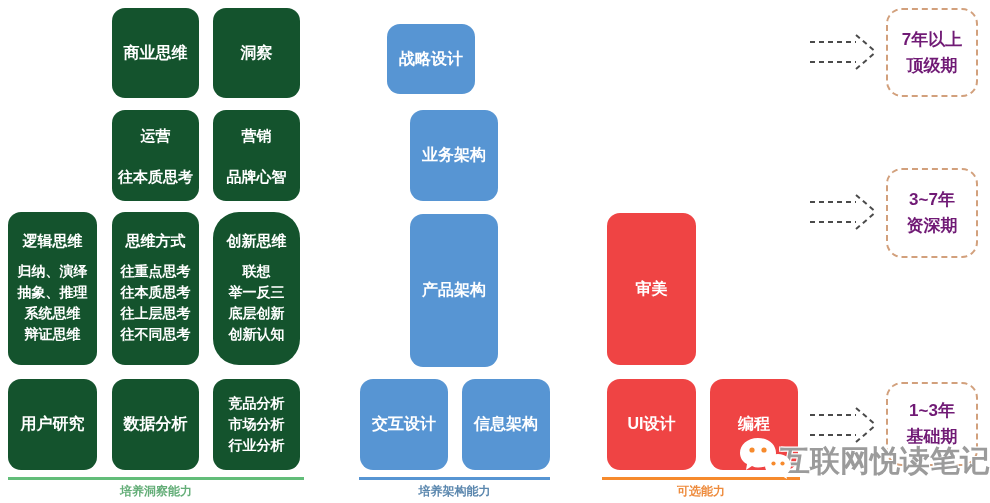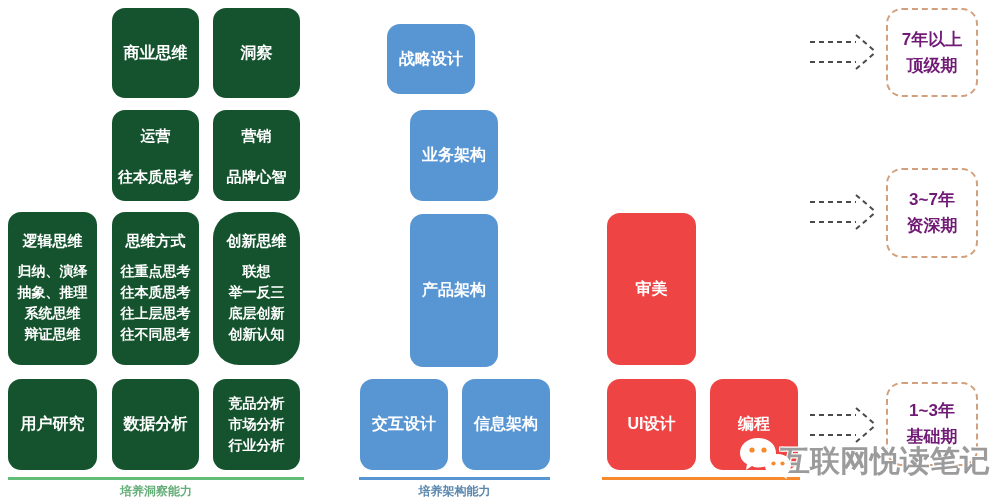--- a/index.html
+++ b/index.html
@@ -177,20 +177,21 @@
         <line x1="50" y1="39" x2="70" y2="22"></line>
     </g>
   </svg>
 
   <div class="rule g" style="left:8px;width:296px;"></div>
   <div class="rule b" style="left:359px;width:191px;"></div>
   <div class="rule o" style="left:602px;width:198px;"></div>
 
   <div class="seclabel g" style="left:8px;width:296px;">培养洞察能力</div>
   <div class="seclabel b" style="left:359px;width:191px;">培养架构能力</div>
+  <div class="seclabel o" style="left:602px;width:198px;">可选能力</div>
 
   <svg class="wm-icon" width="56" height="50" viewBox="0 0 56 50">
     <g>
       <path d="M22 2 C11 2 4 9 4 17 C4 22 7 26 11 28 L10 34 L16 30 C18 31 20 31.5 22 31.5 C33 31.5 40 25 40 17 C40 9 33 2 22 2 Z" fill="#ffffff"></path>
       <circle cx="16" cy="14" r="2.6" fill="#F68A2D"></circle>
       <circle cx="28" cy="14" r="2.6" fill="#F68A2D"></circle>
       <path d="M42 18 C34 18 29 23.5 29 29.5 C29 35.5 34 41 42 41 C43.6 41 45 40.7 46.4 40.2 L51 43 L50 38.5 C53 36.5 55 33.2 55 29.5 C55 23.5 50 18 42 18 Z" fill="#ffffff"></path>
       <circle cx="37.5" cy="27.5" r="2.1" fill="#F68A2D"></circle>
       <circle cx="46.5" cy="27.5" r="2.1" fill="#F68A2D"></circle>
     </g>

